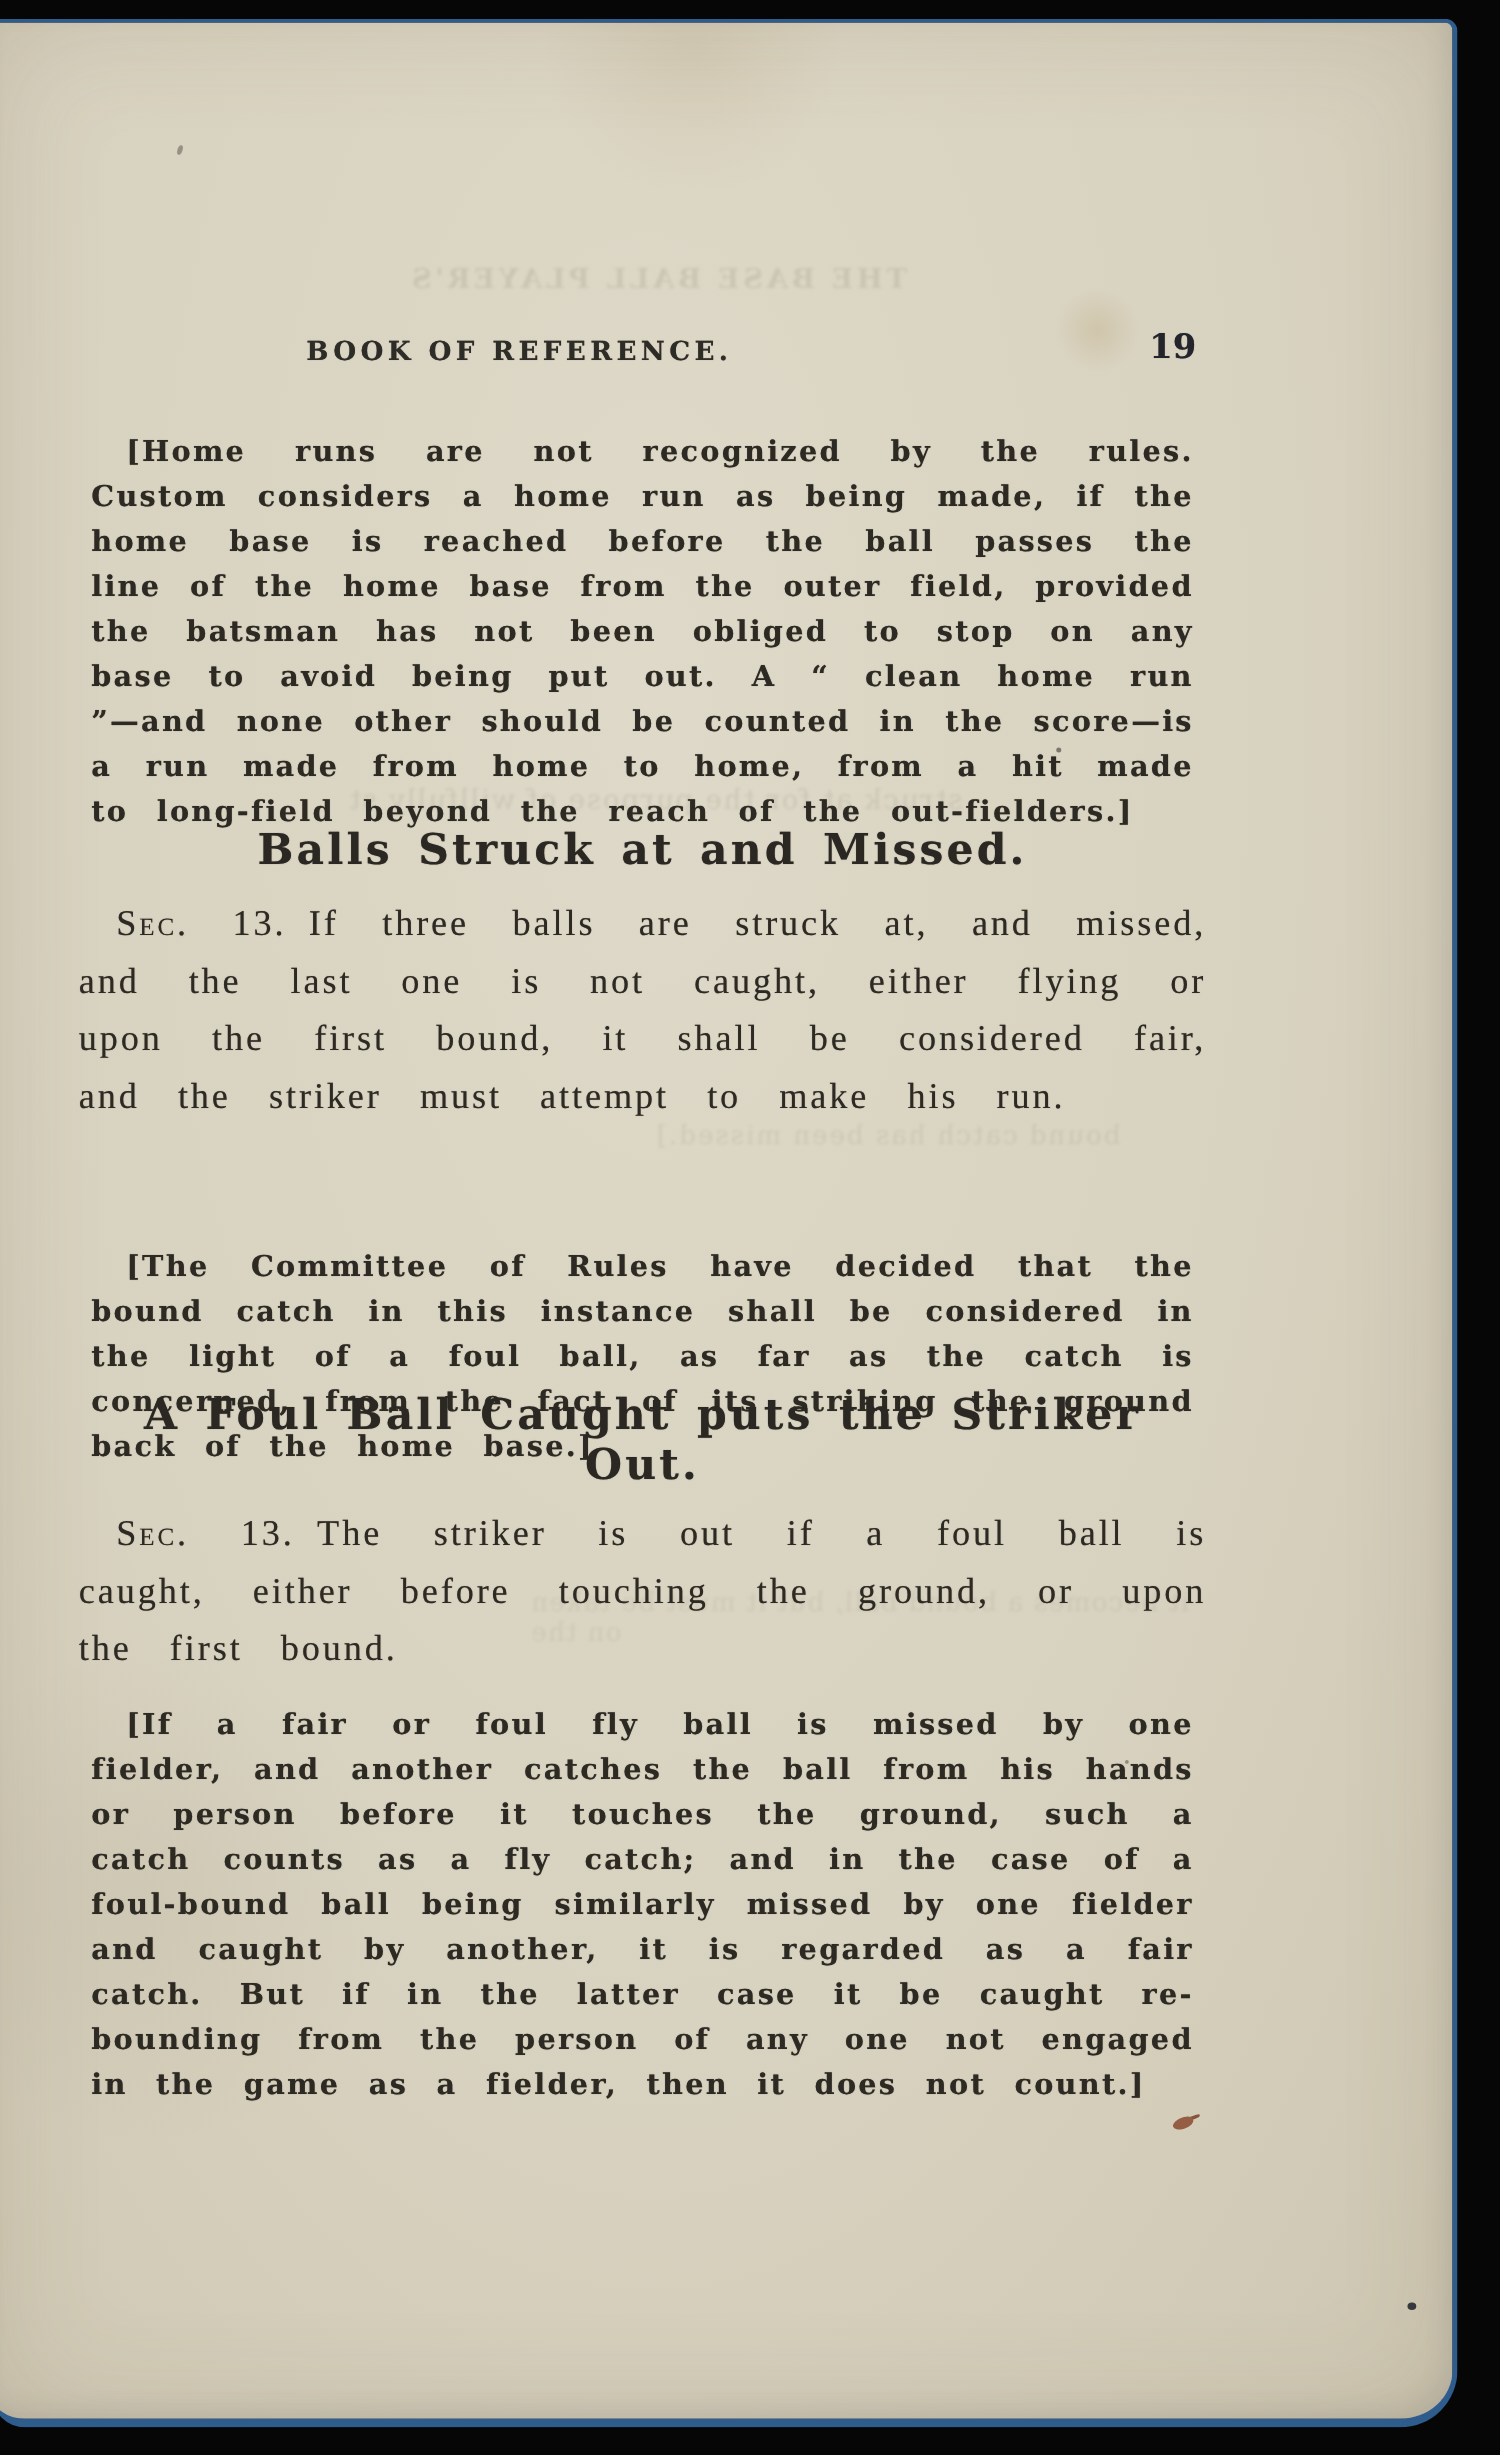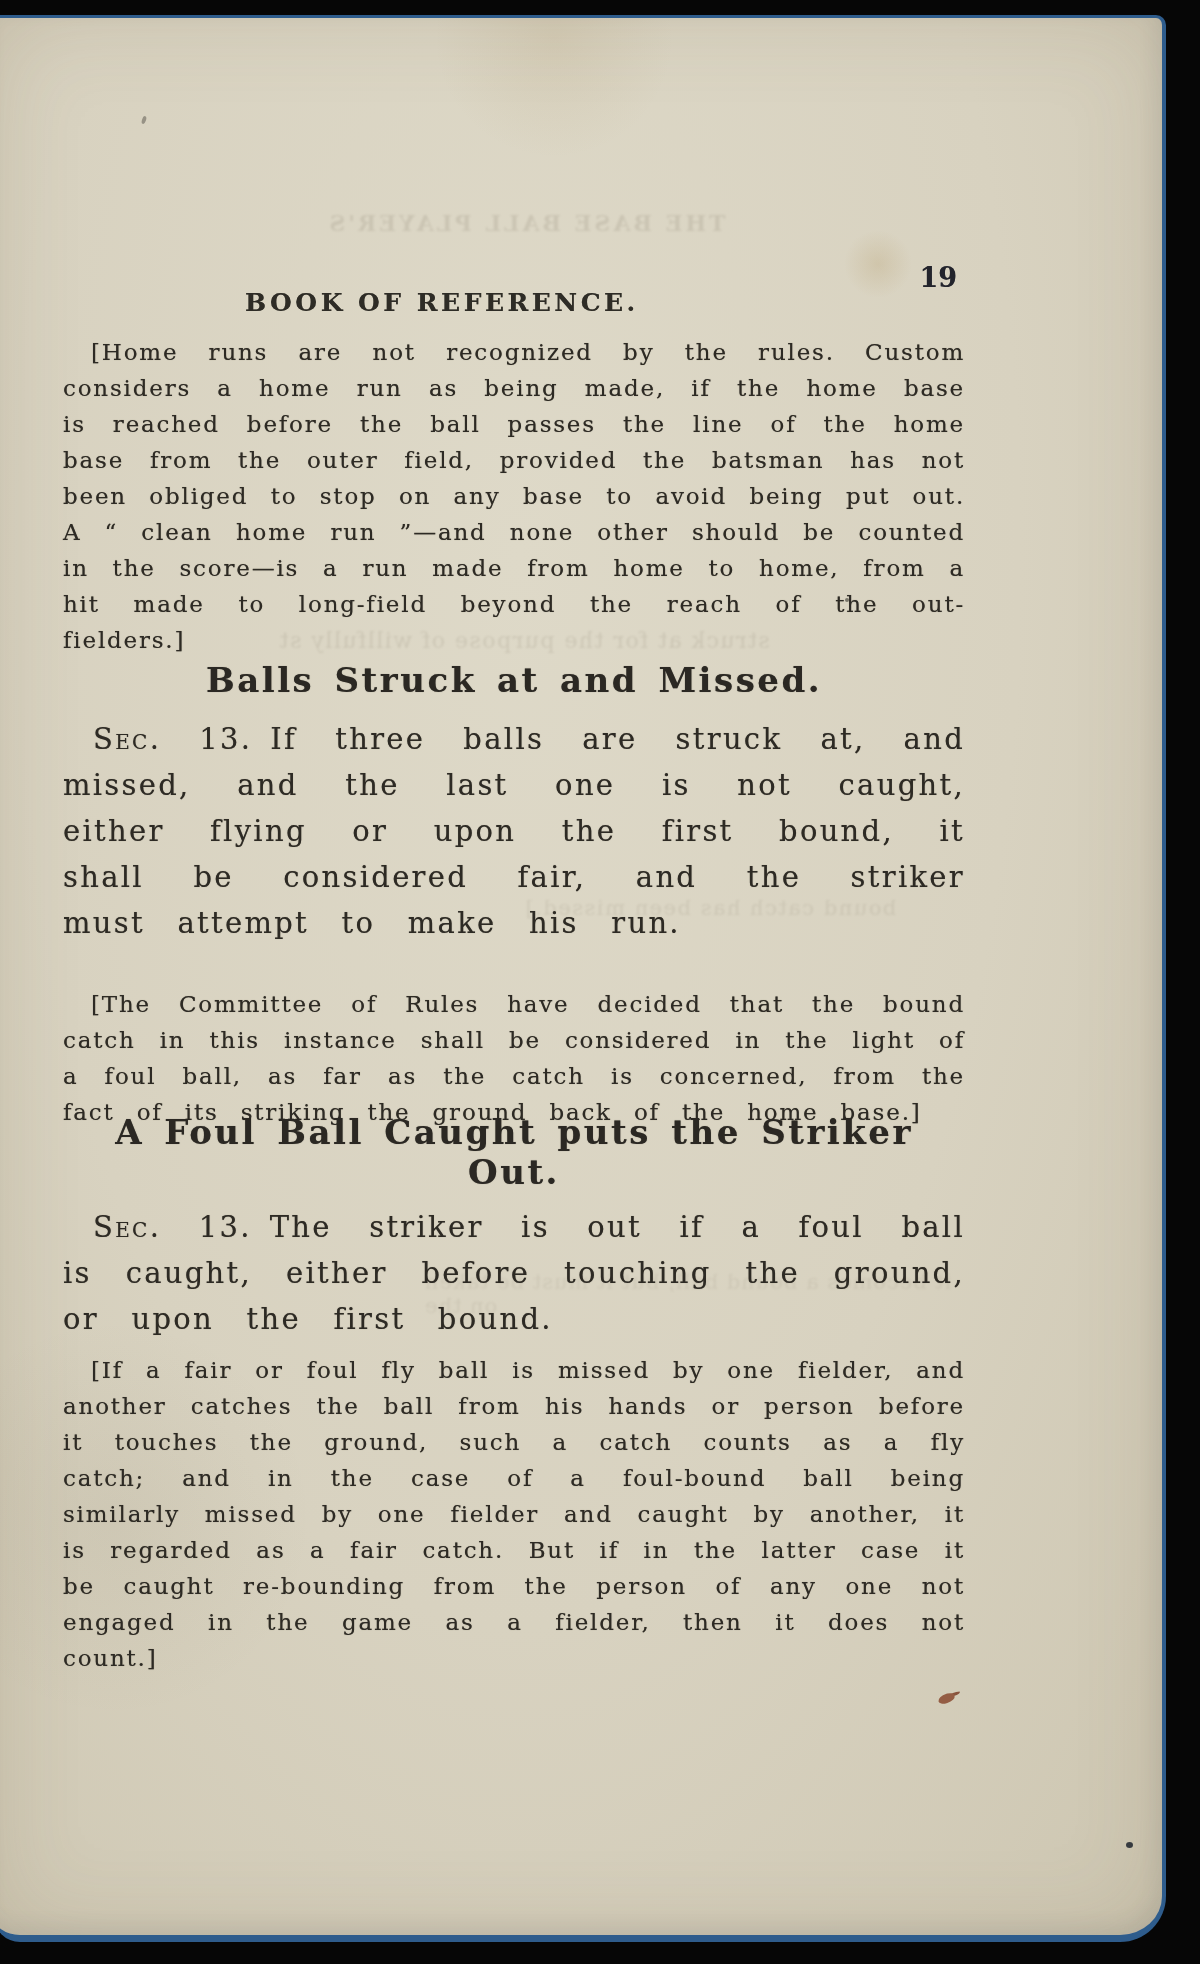--- a/index.html
+++ b/index.html
@@ -17,31 +17,31 @@
     border-style:solid;border-color:#2e5c8c;border-width:3px 4px 7px 0;
     border-radius:4px 10px 46px 26px;
     box-shadow:inset 0 0 90px rgba(110,95,60,.16), inset -6px -8px 18px rgba(60,70,90,.10);
   }
 
   .text-col{position:absolute;left:69px;top:230px;width:902px;color:#2d2a24;
     font-family:"DejaVu Serif","Liberation Serif",serif;}
   .block{position:absolute;left:0;right:0;}
 
   .hdr{height:34px;}
-  .hdr-title{position:absolute;left:182px;top:2px;font-size:25px;font-weight:700;
-    letter-spacing:3.5px;color:#2e2c26;text-shadow:0 0 .6px rgba(40,36,28,.6);margin-top:20px;}
+  .hdr-title{position:absolute;left:182px;top:2px;font-size:21px;font-weight:700;
+    letter-spacing:3.5px;color:#2e2c26;text-shadow:0 0 .6px rgba(40,36,28,.6);}
   .hdr-num{position:absolute;right:8px;top:-4px;font-size:27px;font-weight:700;color:#23242c;
     text-shadow:0 0 .6px rgba(30,32,44,.6);}
 
   .note{font-size:23px;line-height:36px;letter-spacing:1.8px;word-spacing:13px;
-    text-align:justify;text-indent:28px;margin:0;
-    text-shadow:0 0 .7px rgba(45,40,30,.55);}
+    text-align:justify;text-indent:28px;margin:10px;
+    text-shadow:0 0 .7px rgba(45,40,30,.55);font-weight:bold;}
   .sec{font-size:29px;line-height:46px;letter-spacing:2.3px;word-spacing:21px;
     text-align:justify;text-indent:30px;margin:0;
-    text-shadow:0 0 .7px rgba(45,40,30,.5);}
+    text-shadow:0 0 .7px rgba(45,40,30,.5);font-family:Liberation Serif, serif;}
   .sec-label{font-variant:small-caps;margin-right:18px;}
   .heading{font-size:34px;font-weight:700;letter-spacing:2.5px;word-spacing:6px;
     text-align:center;margin:0;color:#2b2823;text-shadow:0 0 .8px rgba(40,36,28,.55);}
 
   
   .bleed{position:absolute;transform:scaleX(-1);filter:blur(1.3px);
     font-family:"DejaVu Serif","Liberation Serif",serif;color:#6e6452;pointer-events:none;}
   .bleed-1{left:252px;top:192px;width:560px;opacity:.15;font-size:22px;font-weight:700;letter-spacing:3px;text-align:center;}
   .bleed-2{left:150px;top:610px;width:760px;opacity:.14;font-size:22px;letter-spacing:1.5px;text-align:center;}
   .bleed-3{left:530px;top:878px;width:440px;opacity:.12;font-size:21px;letter-spacing:1.5px;text-align:right;}

